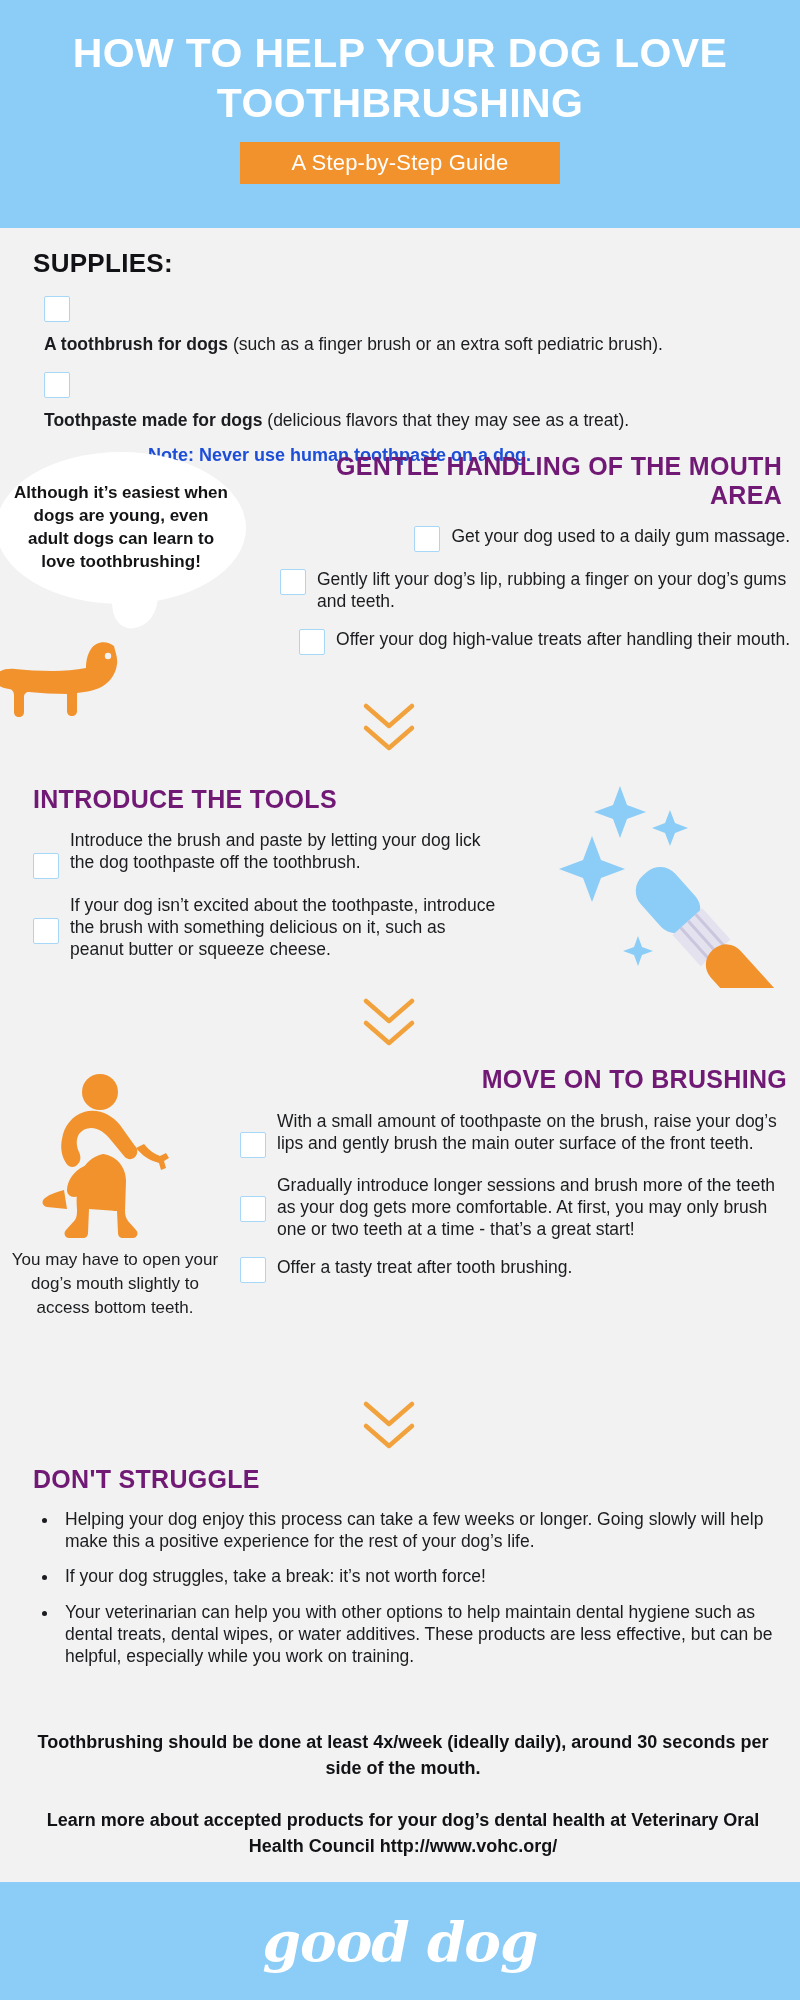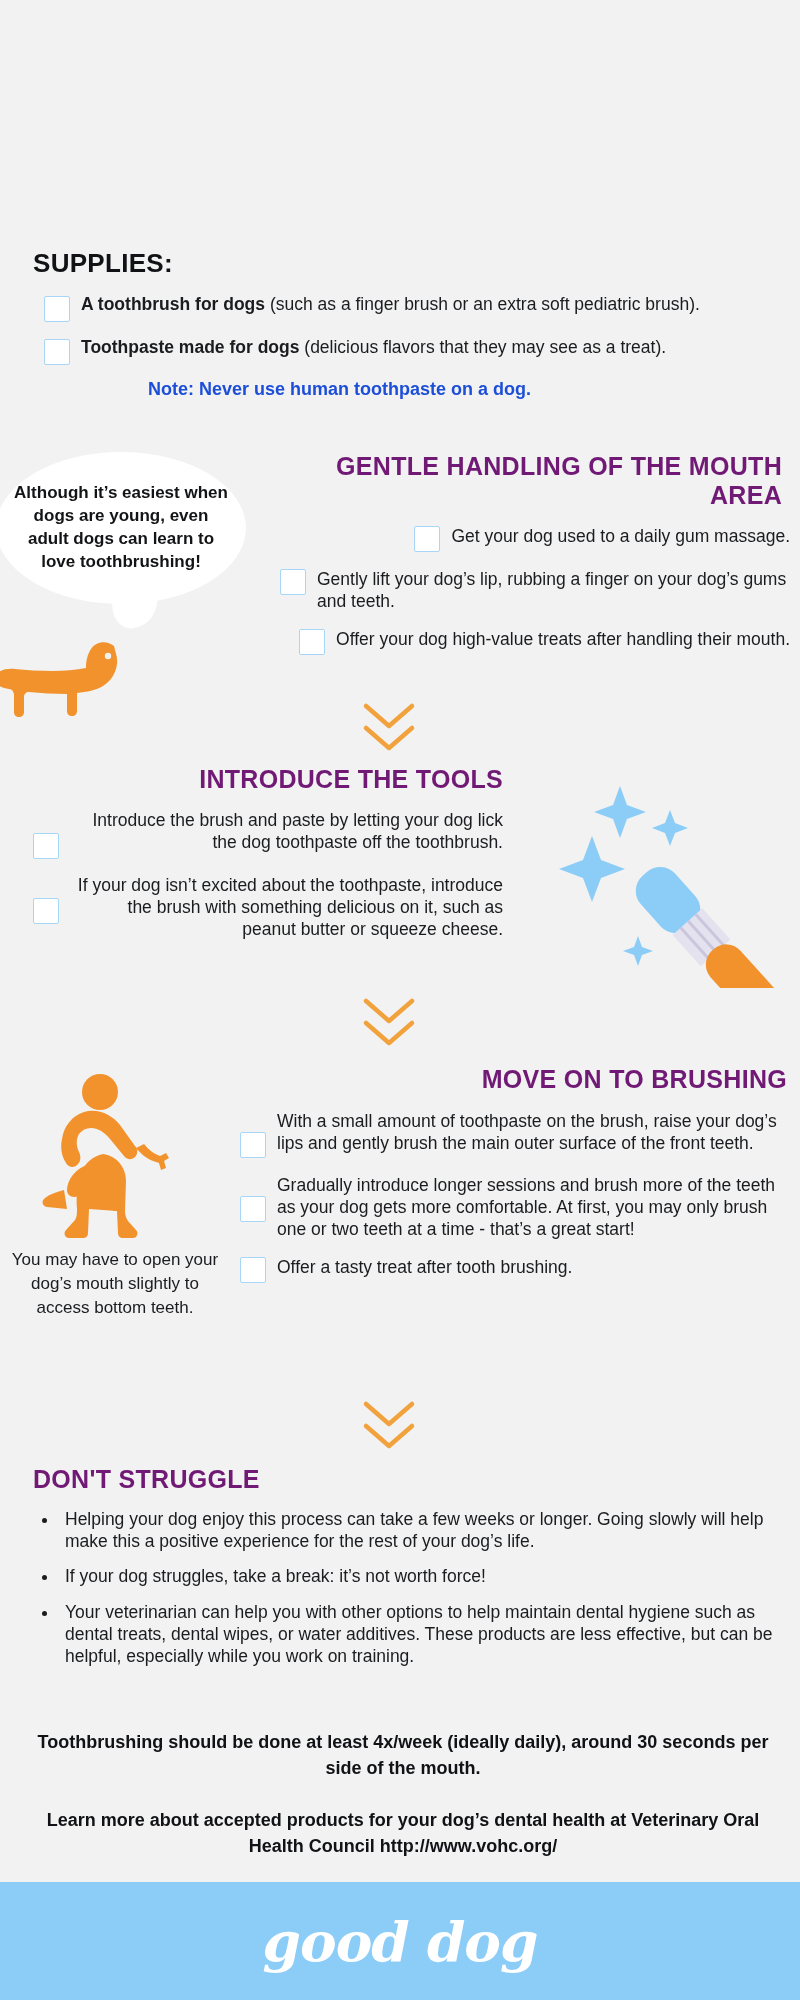--- a/index.html
+++ b/index.html
@@ -71,21 +71,21 @@
     border: 1.6px solid #a6d7f7;
     background: #ffffff;
     border-radius: 2px;
   }
   .row { display: flex; align-items: flex-start; gap: 11px; }
 
   
   .supplies { position: absolute; left: 0; top: 228px; width: 800px; }
   .supplies h2 { margin: 20px 0 0 33px; font-size: 26px; font-weight: bold;
                  letter-spacing: .3px; color: #111215; }
-  .supplies .row { margin: 14px 0 0 44px; width: 700px; }
+  .supplies .row { margin: 14px 0 0 44px; width: 700px; flex-direction: column; }
   .supplies .row .chk { margin-top: 3px; }
   .supplies b { font-weight: bold; }
   .note { margin: 14px 0 0 148px; font-size: 18px; font-weight: bold; color: #1d4ed8; }
 
   
   .bubble {
     position: absolute; left: -4px; top: 452px;
     width: 250px; height: 152px;
     background: #ffffff;
     border-radius: 50% / 50%;
@@ -106,21 +106,21 @@
   .gentle { position: absolute; left: 280px; top: 452px; width: 510px; }
   .gentle .sec-head { text-align: right; padding-right: 8px; }
   .gentle .row { margin-top: 16px; justify-content: flex-end; }
   .gentle .row:first-of-type { margin-top: 22px; }
   .gentle .chk { margin-top: 1px; }
 
   
   .chev { position: absolute; width: 58px; height: 56px; }
 
   
-  .tools { position: absolute; left: 33px; top: 765px; width: 470px; text-align: right; }
+  .tools { position: absolute; left: 33px; top: 785px; width: 470px; }
   .tools .row { margin-top: 15px; }
   .tools .row .chk { margin-top: 24px; }
   .tools .row.two .chk { margin-top: 24px; }
   .tools-art { position: absolute; left: 530px; top: 758px; width: 270px; height: 230px; }
 
   
   .brush { position: absolute; left: 240px; top: 1065px; width: 555px; }
   .brush .sec-head { text-align: right; padding-right: 8px; }
   .brush .row { margin-top: 16px; }
   .brush .row .chk { margin-top: 22px; }
@@ -152,20 +152,26 @@
   .footer span {
     color: #ffffff; font-family: "DejaVu Serif", serif;
     font-size: 55px; font-weight: bold; font-style: italic; letter-spacing: -1px;
   }
 </style>
 </head>
 <body>
 
 <div class="page">
 
+  <div class="header">
+    <div class="header-title">HOW TO HELP YOUR DOG LOVE TOOTHBRUSHING</div>
+    <div class="subtitle-bar">
+      <span>A Step-by-Step Guide</span>
+    </div>
+  </div>
 
   <div class="supplies">
     <h2>SUPPLIES:</h2>
 
     <div class="row">
       <div class="chk"></div>
       <div class="body-txt">
         <b>A toothbrush for dogs</b><span>  (such as a finger brush or an extra soft pediatric brush).</span>
       </div>
     </div>

